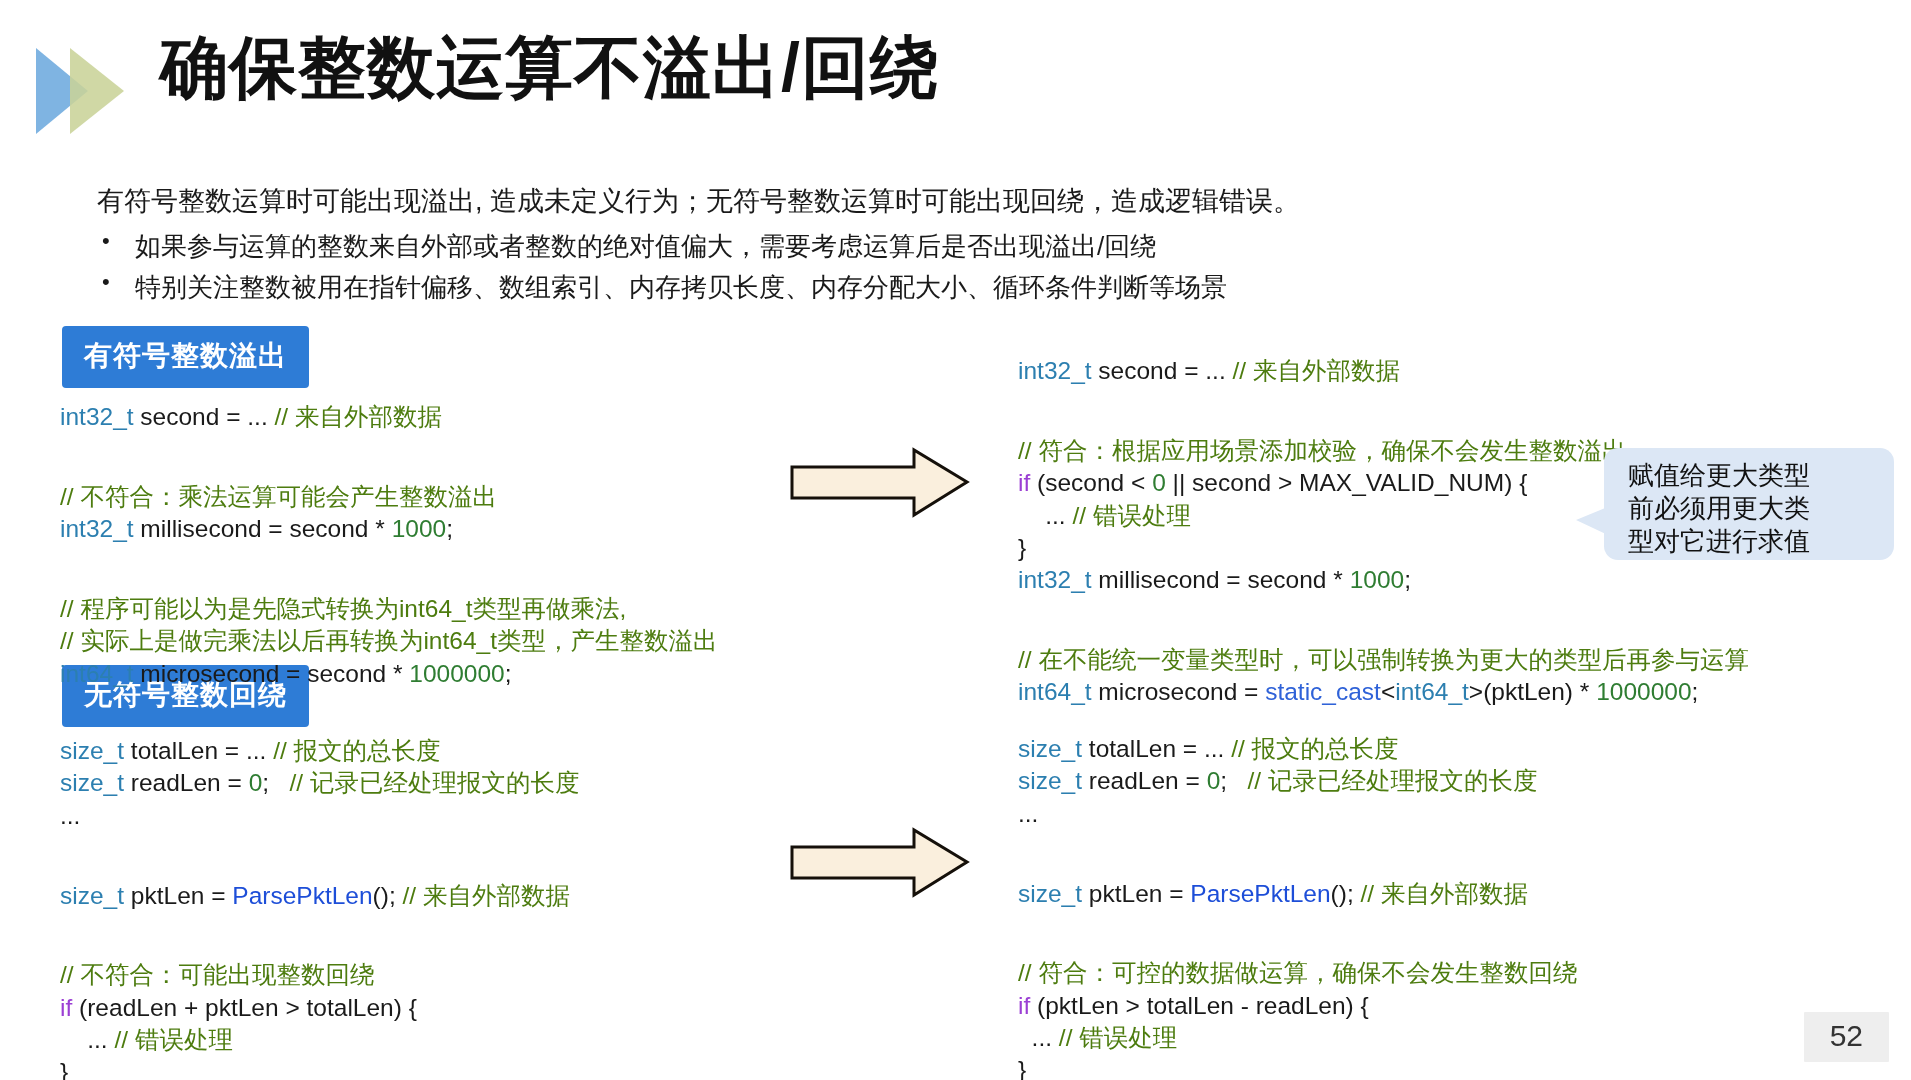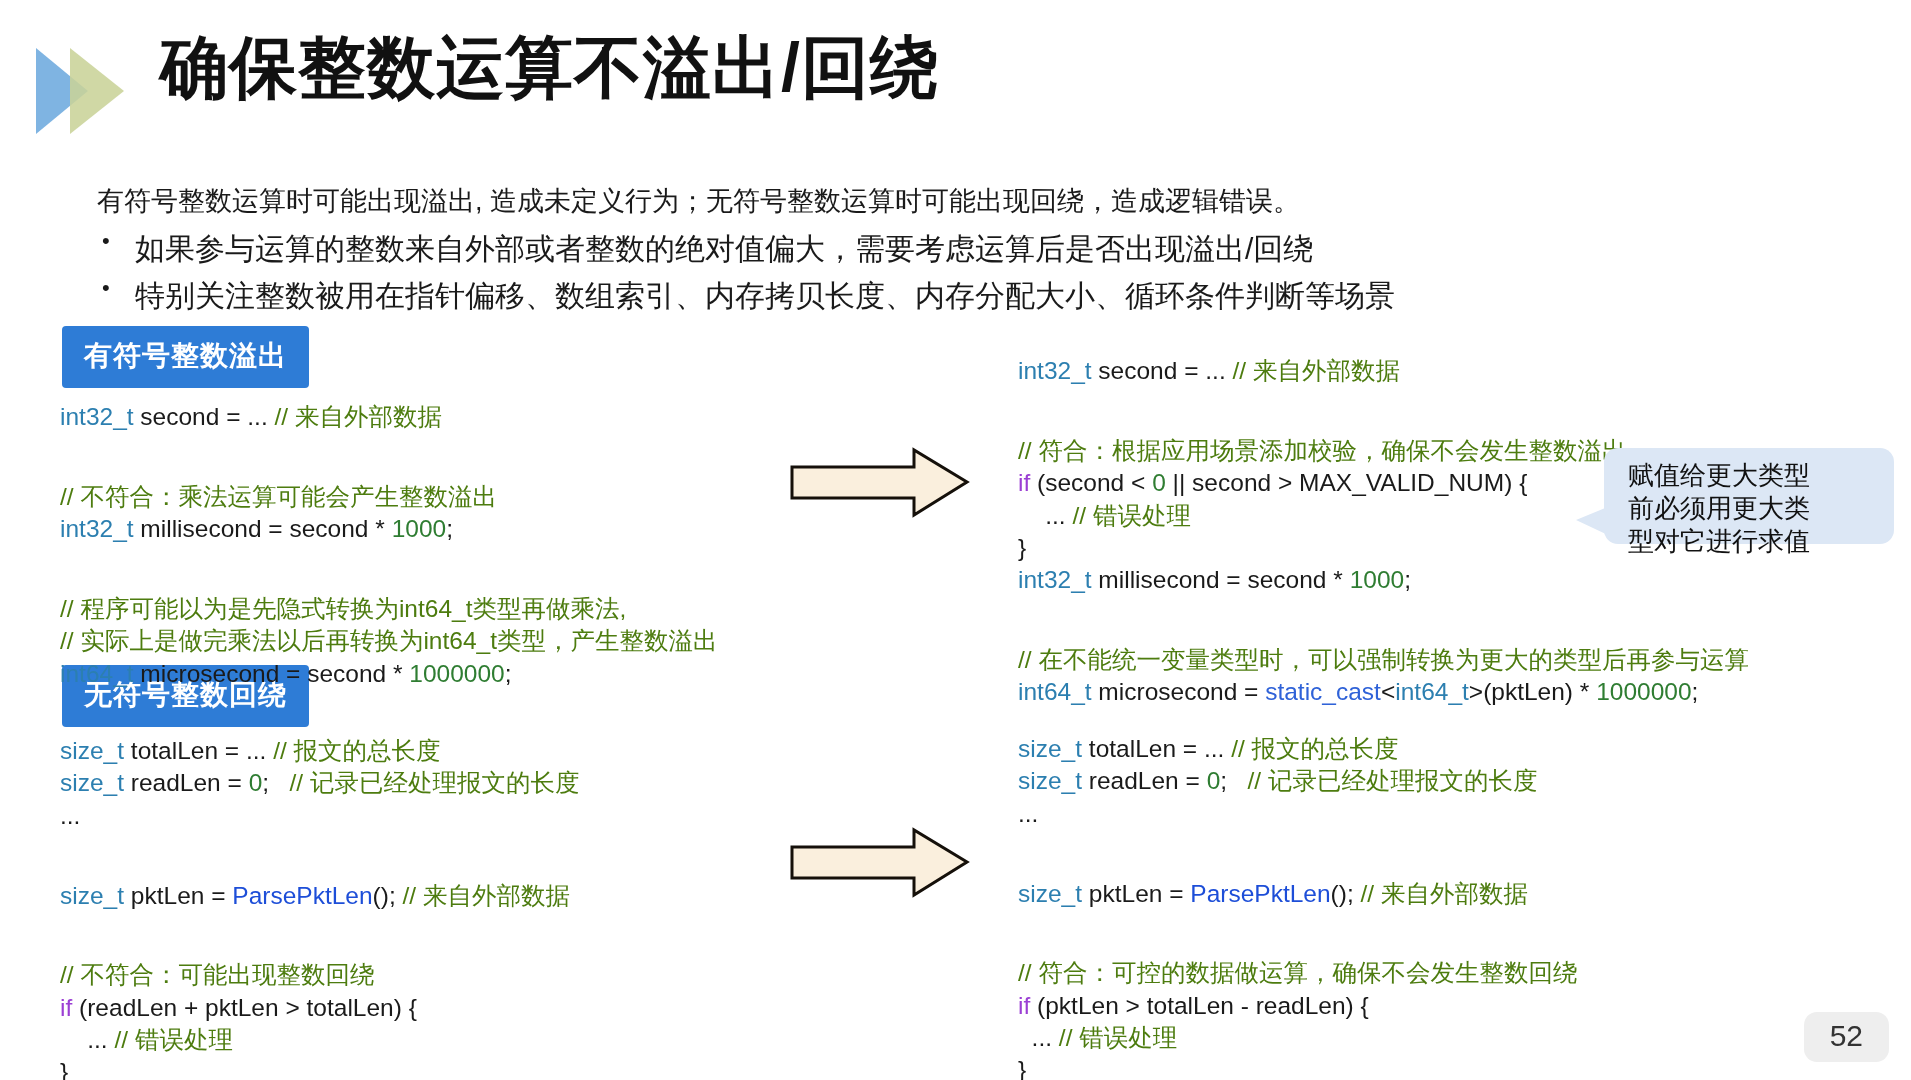--- a/index.html
+++ b/index.html
@@ -51,21 +51,21 @@
     color: #1a1a1a;
     line-height: 1.38;
     white-space: nowrap;
   }
   #intro ul {
     list-style: none;
     margin: 6px 0 0 0;
     padding: 0;
   }
   #intro li {
-    font-size: 30px;
+    font-size: 26px;
     color: #1a1a1a;
     line-height: 1.55;
     white-space: nowrap;
     position: relative;
     padding-left: 38px;
   }
   #intro li::before {
     content: "\2022";
     position: absolute;
     left: 5px;
@@ -118,21 +118,21 @@
   }
   #arrow-signed   { left: 790px; top: 447px; }
   #arrow-unsigned { left: 790px; top: 827px; }
 
   
   #callout {
     position: absolute;
     left: 1604px;
     top: 448px;
     width: 290px;
-    height: 96px;
+    height: 112px;
   }
   #callout .bubble {
     position: absolute;
     inset: 0;
     background: #dce7f5;
     border-radius: 14px;
     box-sizing: border-box;
     padding: 11px 8px 0 24px;
   }
   #callout .bubble-text {
@@ -152,21 +152,21 @@
   }
 
   
   #page-number {
     position: absolute;
     right: 22px;
     bottom: 18px;
     background: #eeeeee;
     color: #333333;
     font-size: 30px;
-    border-radius: 13px;
+    border-radius: 1px;
     padding: 9px 26px 11px 26px;
     line-height: 1;
   }
 </style>
 </head>
 <body>
 
 <svg id="logo" viewBox="0 0 110 110" xmlns="http://www.w3.org/2000/svg">
   <polygon points="10,18 10,104 62,61" fill="#74aee0" opacity="0.92"></polygon>
   <polygon points="44,18 44,104 98,61" fill="#c9d399" opacity="0.88"></polygon>

